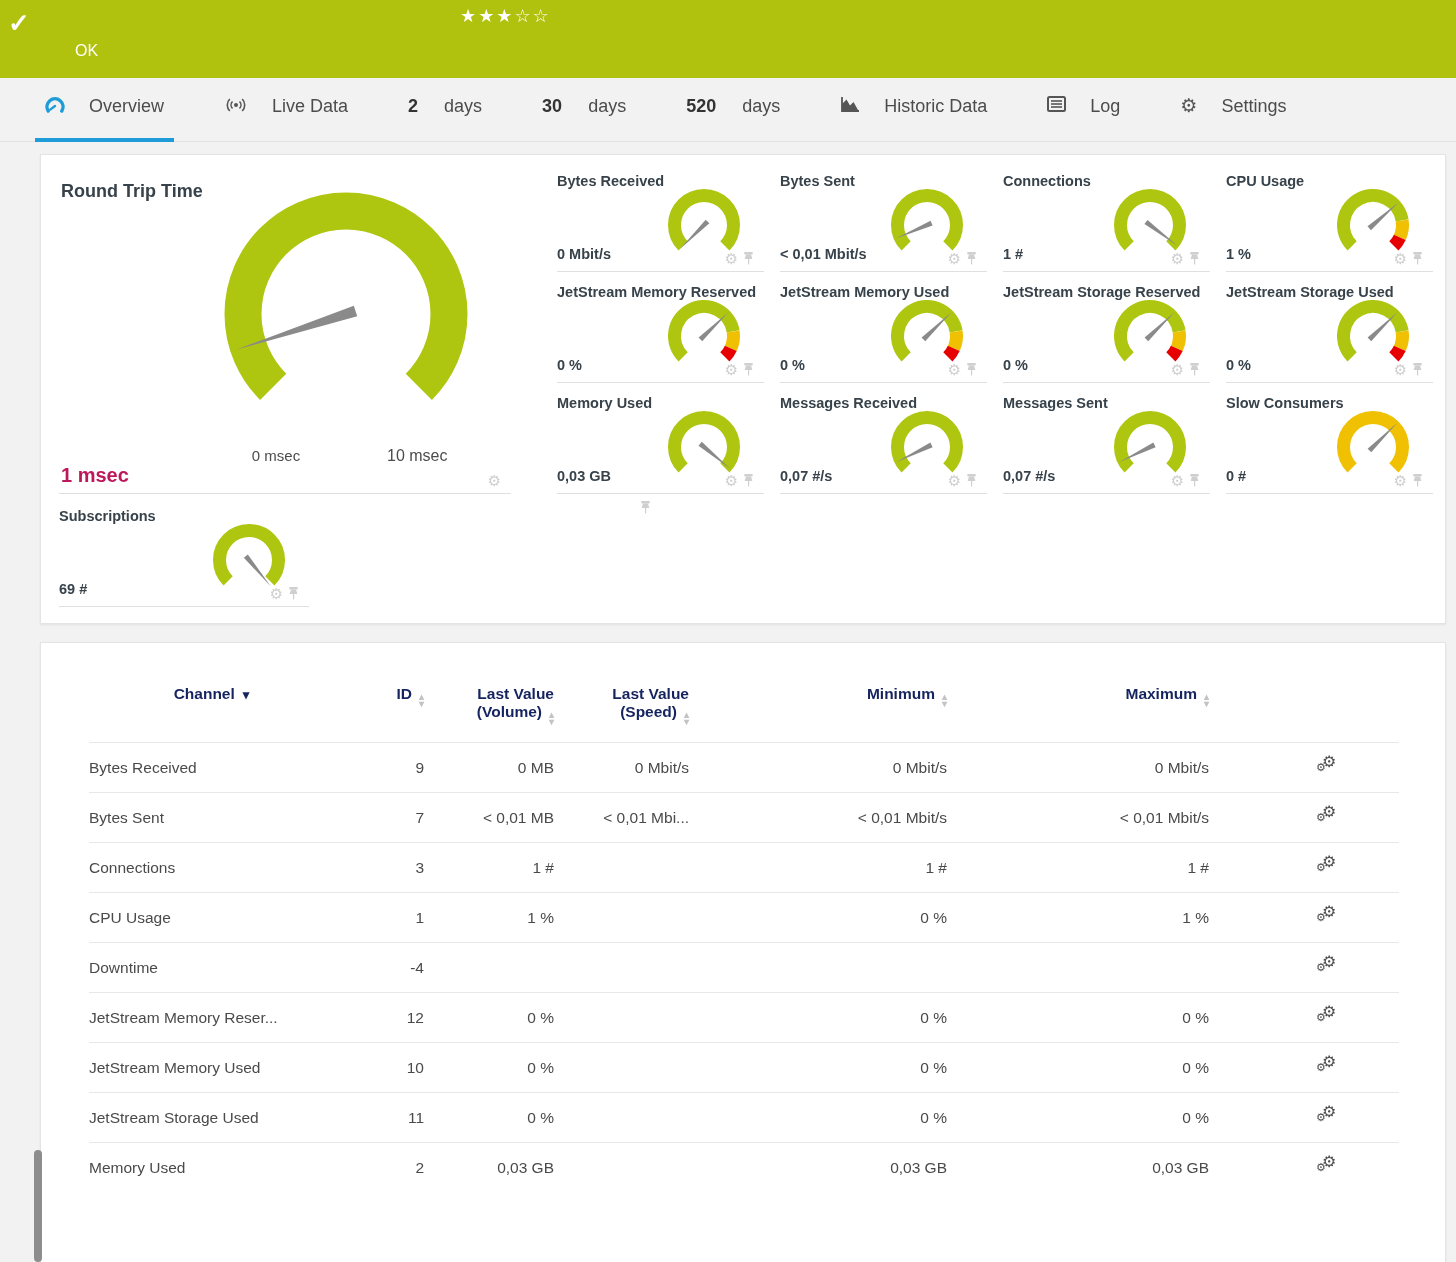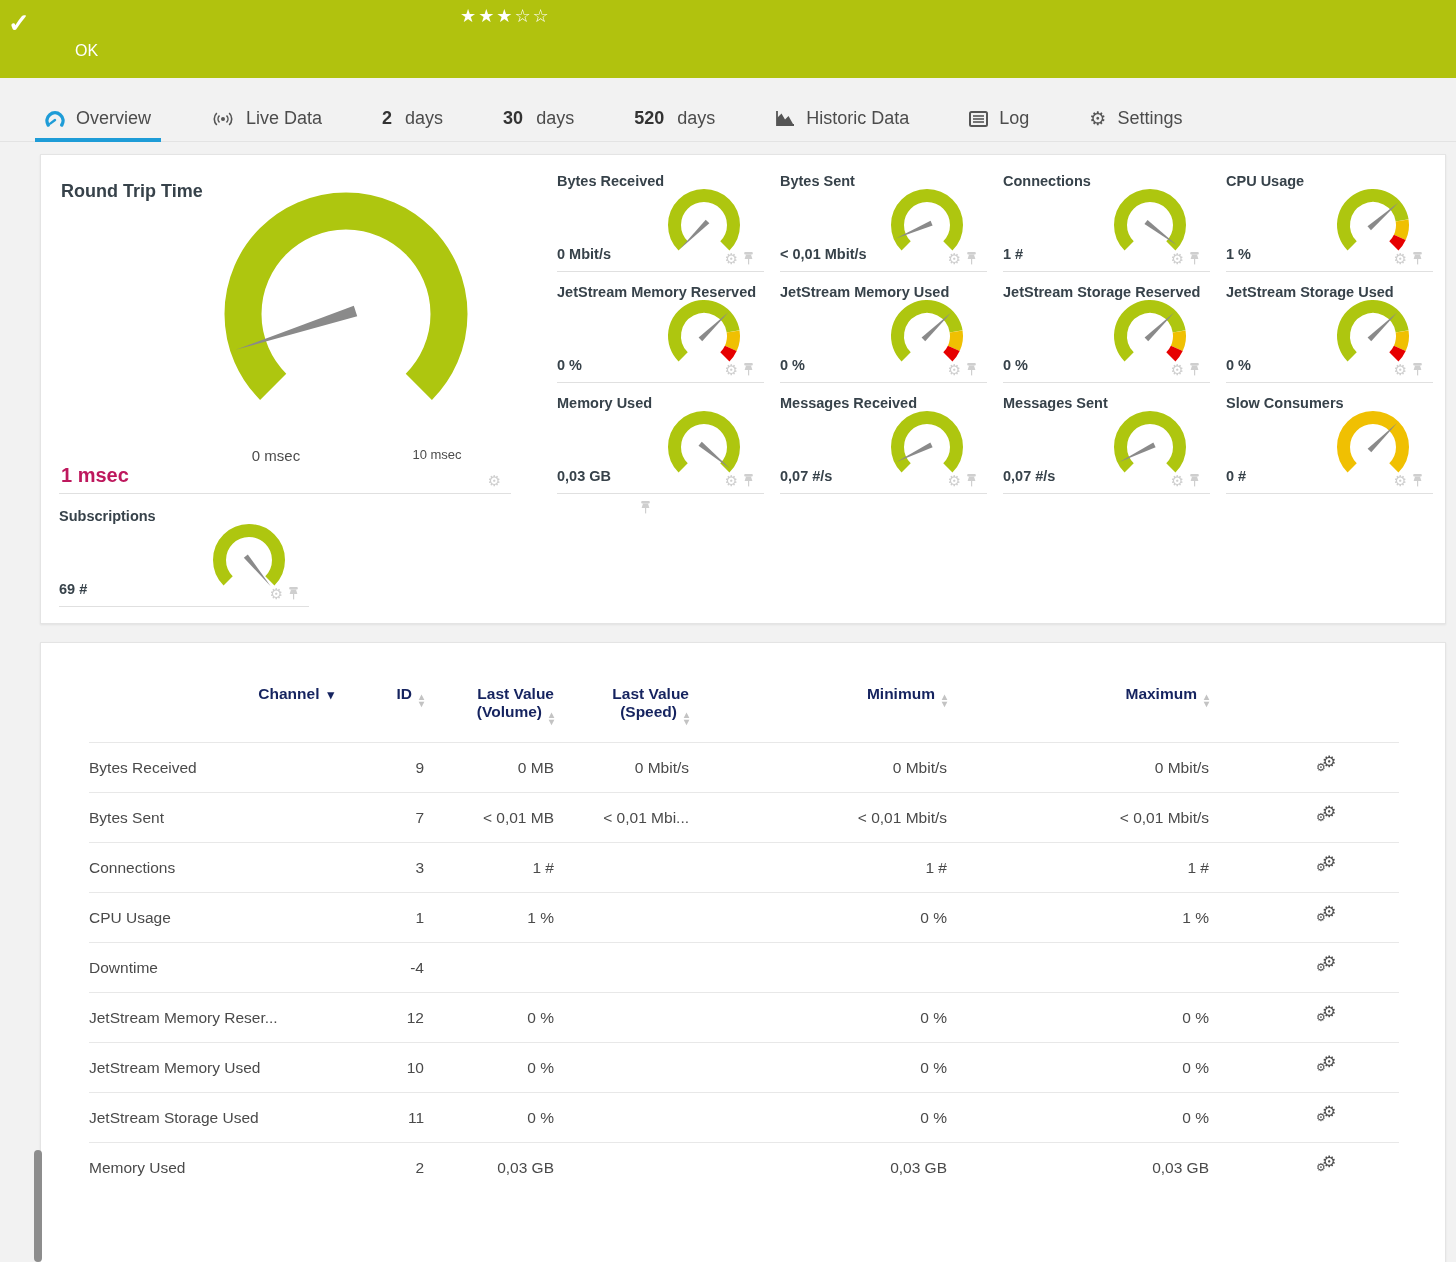--- a/index.html
+++ b/index.html
@@ -15,55 +15,55 @@
   .statusband .check { position:absolute; left:8px; top:8px; font-size:26px; font-weight:bold; }
   .statusband .line1 { position:absolute; left:38px; top:4px; white-space:nowrap; }
   .statusband .kind { font-style:italic; font-size:27px; margin-right:10px; }
   .statusband .title { font-weight:bold; font-size:27px; }
   .statusband .flag { font-size:15px; vertical-align:top; position:relative; top:-2px; margin-left:4px; }
   .statusband .stars { position:absolute; left:460px; top:5px; font-size:18px; letter-spacing:2px; }
   .statusband .okstate { position:absolute; left:75px; top:42px; font-size:16px; font-weight:normal; }
   
   .tabbar { display:flex; align-items:center; height:46px; margin-top:18px; padding-left:35px;
             border-bottom:1px solid #e3e3e3; }
-  .tab { position:relative; display:flex; align-items:center; gap:11px; height:100%;
+  .tab { position:relative; display:flex; gap:24px; height:100%;
          padding:0 10px; margin-right:40px; font-size:18px; color:#4c4c4c; cursor:pointer; white-space:nowrap; }
   .tab .num { font-weight:bold; color:#333; margin-right:2px; }
   .tab.active::after { content:""; position:absolute; left:0; right:0; bottom:-1px; height:4px; background:#1e9cd7; }
   .tab .tglyph { font-size:19px; color:#555; line-height:1; }
   .tab svg { display:block; }
   
   .card { background:#fff; border:1px solid #e4e4e4; box-shadow:0 1px 2px rgba(0,0,0,.07);
           margin-left:40px; width:1406px; }
   .gauges-card { margin-top:12px; padding:6px 0 16px 18px; }
   .gauges-top { display:flex;gap:32px; }
   
   .rtt { position:relative; flex:0 0 452px; height:333px; border-bottom:1px solid #e0e0e0; margin-right:14px; }
   .rtt .gtitle-big { position:absolute; left:2px; top:20px; font-size:18px; font-weight:bold; color:#37424a; }
   .rtt svg { position:absolute; left:152px; top:28px; }
   .rtt .scale-min { position:absolute; left:172px; top:286px; width:90px; text-align:center; font-size:15px; color:#4c4c4c; }
-  .rtt .scale-max { position:absolute; left:328px; top:286px; width:100px; text-align:center; font-size:13px; color:#4c4c4c; }
+  .rtt .scale-max { position:absolute; left:328px; top:286px; width:100px; text-align:left; font-size:16px; color:#4c4c4c; }
   .rtt .gvalue-big { position:absolute; left:2px; bottom:6px; font-size:20px; font-weight:bold; color:#be185d; }
   .gicons { position:absolute; right:10px; bottom:5px; display:flex; align-items:center; gap:5px; color:#cfcfcf; }
   .gicons .gear-glyph { font-size:15px; line-height:1; }
   
   .ggrid { flex:1; display:grid; grid-template-columns:repeat(4, 1fr); column-gap:16px; padding-right:12px; }
   .gcell { position:relative; height:111px; border-bottom:1px solid #e0e0e0; }
   .gcell .gtitle { padding-top:12px; font-size:14.5px; font-weight:bold; color:#37424a; white-space:nowrap; overflow:hidden; }
   .gcell svg.gsvg { position:absolute; right:16px; top:24px; }
   .gcell .gvalue { position:absolute; left:0; bottom:9px; font-size:14.5px; font-weight:bold; color:#37424a; }
   .gbottom { margin-top:2px; }
   .gbottom .gcell { width:250px; }
   
   .table-card { margin-top:18px; padding:36px 48px 0 48px; height:700px; }
   table.channels { border-collapse:collapse; table-layout:fixed; width:1310px; }
   col.c-channel{width:245px} col.c-id{width:90px} col.c-lv{width:130px}
   col.c-ls{width:135px} col.c-min{width:258px} col.c-max{width:262px} col.c-act{width:190px}
   th { font-size:15.5px; font-weight:bold; color:#15235f; vertical-align:top; padding:6px 0 18px 0; text-align:right; }
-  th.h-channel { text-align:right; }
+  th.h-channel { text-align:center; }
   th .sortstack { display:inline-flex; flex-direction:column; font-size:10px; line-height:7px;
                   color:#c3c3c3; margin-left:7px; position:relative; top:1px; }
   th .sorted-arrow { color:#15235f; font-size:13px; margin-left:8px; }
   tbody td { font-size:15.5px; color:#4a4a4a; height:50px; border-top:1px solid #e8e8e8;
              text-align:right; padding:0; white-space:nowrap; overflow:hidden; }
   tbody td.t-channel { text-align:left; }
   tbody td.t-act { text-align:left; padding-left:108px; }
   .gears-icon { position:relative; display:inline-block; width:22px; height:20px; color:#4f4f4f; }
   .gears-icon .g1 { position:absolute; left:5px; top:-4px; font-size:16px; }
   .gears-icon .g2 { position:absolute; left:-1px; top:5px; font-size:11px; }

